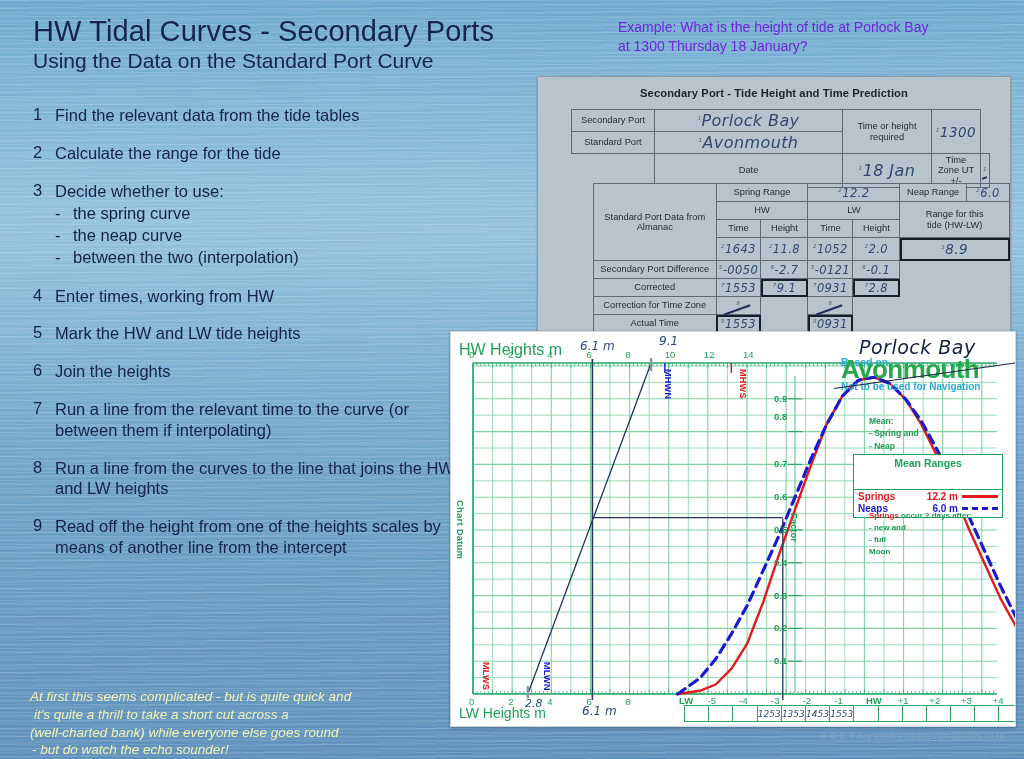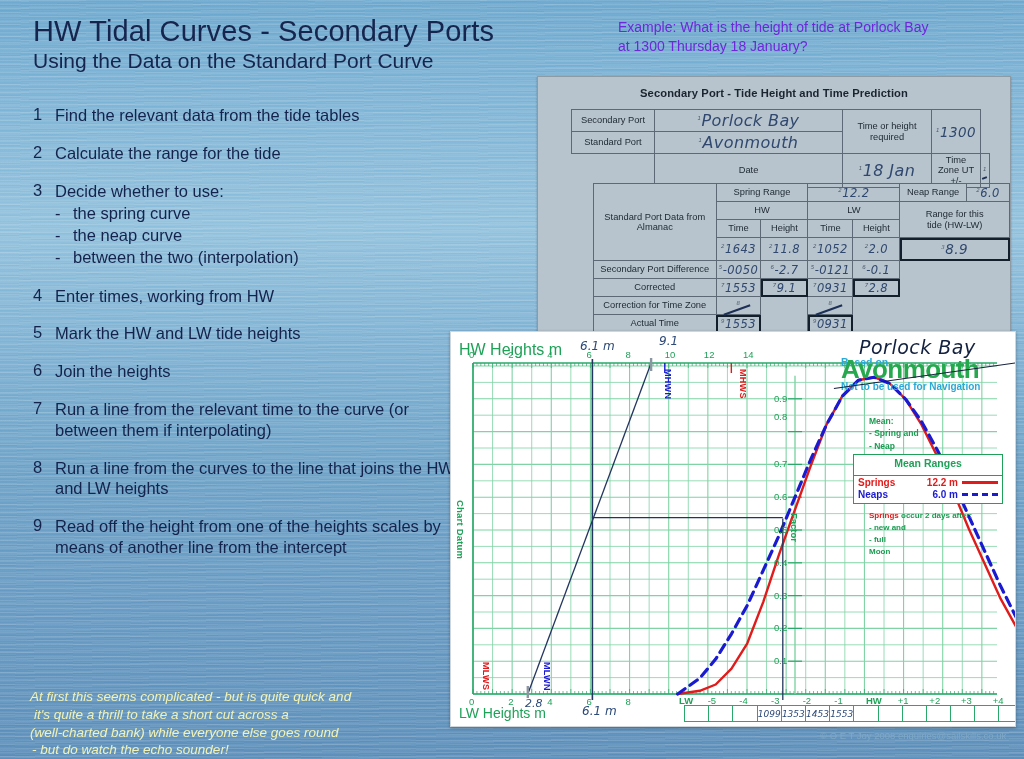--- a/index.html
+++ b/index.html
@@ -62,21 +62,21 @@
 
   
   #chart-panel{position:absolute;left:450px;top:331px;width:564px;height:394px;
     background:#ffffff;border:1px solid #cfd6dc;box-shadow:0 1px 3px rgba(0,0,0,.3);overflow:hidden;}
   #chart-inner{position:absolute;inset:0;}
 
   
   #hw-label{position:absolute;left:8px;top:9px;font-size:16px;color:#1fa158;}
   #lw-label{position:absolute;left:8px;top:373px;font-size:14px;color:#1fa158;}
   .tick-lbl{position:absolute;font-size:9.5px;color:#1fa158;}
-  .fac-lbl{position:absolute;font-size:9.5px;color:#1fa158;font-weight:normal;}
+  .fac-lbl{position:absolute;font-size:9.5px;color:#1fa158;font-weight:bold;}
   .vlab{position:absolute;font-size:9px;font-weight:bold;writing-mode:vertical-rl;letter-spacing:.3px;}
   #chart-datum{position:absolute;left:4px;top:168px;font-size:9.5px;color:#1fa158;
     writing-mode:vertical-rl;font-weight:bold;letter-spacing:.2px;}
   #factor-lbl{position:absolute;left:338px;top:181px;font-size:9.5px;color:#1fa158;
     writing-mode:vertical-rl;font-weight:bold;}
 
   
   #brand{position:absolute;left:390px;top:4px;width:175px;}
   #brand-port{font-family:"DejaVu Sans",sans-serif;font-style:italic;font-size:19px;
     color:#12213f;letter-spacing:.5px;padding-left:18px;}
@@ -85,21 +85,21 @@
     letter-spacing:-.6px;position:relative;margin-top:-10px;}
   #brand-std:after{content:"";position:absolute;left:-8px;top:17px;width:186px;height:0;
     border-top:1.6px solid #16213d;transform:rotate(-8deg);}
   #brand-nav{font-size:10px;color:#2aa8d8;font-weight:bold;margin-top:1px;}
 
   #mean-note{position:absolute;left:418px;top:83px;font-size:8.5px;color:#1b9c52;
     font-weight:bold;line-height:1.45;}
   #legend{position:absolute;left:402px;top:122px;width:148px;border:1.4px solid #1fa158;
     background:#fff;padding:2px 0 3px;}
   #legend-title{text-align:center;font-size:10.5px;color:#1fa158;font-weight:bold;
-    border-bottom:1.4px solid #1fa158;padding-bottom:6px;}
+    border-bottom:1.4px solid #1fa158;padding-bottom:20px;}
   .leg-row{display:flex;align-items:center;padding:1px 4px 0;font-size:10px;font-weight:bold;}
   .leg-name{flex:0 0 58px;}
   .leg-val{flex:0 0 42px;text-align:right;padding-right:4px;}
   .leg-line{flex:1;height:0;}
   #springs-note{position:absolute;left:418px;top:178px;font-size:8px;font-weight:bold;
     line-height:1.5;color:#1b9c52;}
   #springs-note .rd{color:#e01b1b;}
 
   #copyright{position:absolute;left:820px;top:730px;font-size:9.5px;color:#7fa8c6;}
   .handnote{position:absolute;font-family:"DejaVu Sans",sans-serif;font-style:italic;
@@ -702,21 +702,21 @@
         <div><span class="rd">Springs</span> occur 2 days after:</div>
         <div>-   new and</div>
         <div>-   full</div>
         <div>Moon</div>
       </div>
 
     <div id="time-boxes" style="position:absolute;left:233px;top:373px;display:flex;">
         <div style="width: 23.2px; height: 15px; border: 1px solid rgb(42, 168, 106); margin-right: -1px; font-family: &quot;DejaVu Sans&quot;, sans-serif; font-style: italic; font-size: 9px; color: rgb(45, 74, 120); display: flex; align-items: center; justify-content: center; background: rgb(255, 255, 255);"></div>
         <div style="width: 23.2px; height: 15px; border: 1px solid rgb(42, 168, 106); margin-right: -1px; font-family: &quot;DejaVu Sans&quot;, sans-serif; font-style: italic; font-size: 9px; color: rgb(45, 74, 120); display: flex; align-items: center; justify-content: center; background: rgb(255, 255, 255);"></div>
         <div style="width: 23.2px; height: 15px; border: 1px solid rgb(42, 168, 106); margin-right: -1px; font-family: &quot;DejaVu Sans&quot;, sans-serif; font-style: italic; font-size: 9px; color: rgb(45, 74, 120); display: flex; align-items: center; justify-content: center; background: rgb(255, 255, 255);"></div>
-        <div style="width: 23.2px; height: 15px; border: 1px solid rgb(42, 168, 106); margin-right: -1px; font-family: &quot;DejaVu Sans&quot;, sans-serif; font-style: italic; font-size: 9px; color: rgb(45, 74, 120); display: flex; align-items: center; justify-content: center; background: rgb(255, 255, 255);">1099</div>
+        <div style="width: 23.2px; height: 15px; border: 1px solid rgb(42, 168, 106); margin-right: -1px; font-family: &quot;DejaVu Sans&quot;, sans-serif; font-style: italic; font-size: 9px; color: rgb(45, 74, 120); display: flex; align-items: center; justify-content: center; background: rgb(255, 255, 255);">1253</div>
         <div style="width: 23.2px; height: 15px; border: 1px solid rgb(42, 168, 106); margin-right: -1px; font-family: &quot;DejaVu Sans&quot;, sans-serif; font-style: italic; font-size: 9px; color: rgb(45, 74, 120); display: flex; align-items: center; justify-content: center; background: rgb(255, 255, 255);">1353</div>
         <div style="width: 23.2px; height: 15px; border: 1px solid rgb(42, 168, 106); margin-right: -1px; font-family: &quot;DejaVu Sans&quot;, sans-serif; font-style: italic; font-size: 9px; color: rgb(45, 74, 120); display: flex; align-items: center; justify-content: center; background: rgb(255, 255, 255);">1453</div>
         <div style="width: 23.2px; height: 15px; border: 1px solid rgb(42, 168, 106); margin-right: -1px; font-family: &quot;DejaVu Sans&quot;, sans-serif; font-style: italic; font-size: 9px; color: rgb(45, 74, 120); display: flex; align-items: center; justify-content: center; background: rgb(255, 255, 255);">1553</div>
         <div style="width: 23.2px; height: 15px; border: 1px solid rgb(42, 168, 106); margin-right: -1px; font-family: &quot;DejaVu Sans&quot;, sans-serif; font-style: italic; font-size: 9px; color: rgb(45, 74, 120); display: flex; align-items: center; justify-content: center; background: rgb(255, 255, 255);"></div>
         <div style="width: 23.2px; height: 15px; border: 1px solid rgb(42, 168, 106); margin-right: -1px; font-family: &quot;DejaVu Sans&quot;, sans-serif; font-style: italic; font-size: 9px; color: rgb(45, 74, 120); display: flex; align-items: center; justify-content: center; background: rgb(255, 255, 255);"></div>
         <div style="width: 23.2px; height: 15px; border: 1px solid rgb(42, 168, 106); margin-right: -1px; font-family: &quot;DejaVu Sans&quot;, sans-serif; font-style: italic; font-size: 9px; color: rgb(45, 74, 120); display: flex; align-items: center; justify-content: center; background: rgb(255, 255, 255);"></div>
         <div style="width: 23.2px; height: 15px; border: 1px solid rgb(42, 168, 106); margin-right: -1px; font-family: &quot;DejaVu Sans&quot;, sans-serif; font-style: italic; font-size: 9px; color: rgb(45, 74, 120); display: flex; align-items: center; justify-content: center; background: rgb(255, 255, 255);"></div>
         <div style="width: 23.2px; height: 15px; border: 1px solid rgb(42, 168, 106); margin-right: -1px; font-family: &quot;DejaVu Sans&quot;, sans-serif; font-style: italic; font-size: 9px; color: rgb(45, 74, 120); display: flex; align-items: center; justify-content: center; background: rgb(255, 255, 255);"></div>
         <div style="width: 23.2px; height: 15px; border: 1px solid rgb(42, 168, 106); margin-right: -1px; font-family: &quot;DejaVu Sans&quot;, sans-serif; font-style: italic; font-size: 9px; color: rgb(45, 74, 120); display: flex; align-items: center; justify-content: center; background: rgb(255, 255, 255);"></div>
         <div style="width: 23.2px; height: 15px; border: 1px solid rgb(42, 168, 106); margin-right: -1px; font-family: &quot;DejaVu Sans&quot;, sans-serif; font-style: italic; font-size: 9px; color: rgb(45, 74, 120); display: flex; align-items: center; justify-content: center; background: rgb(255, 255, 255);"></div>

